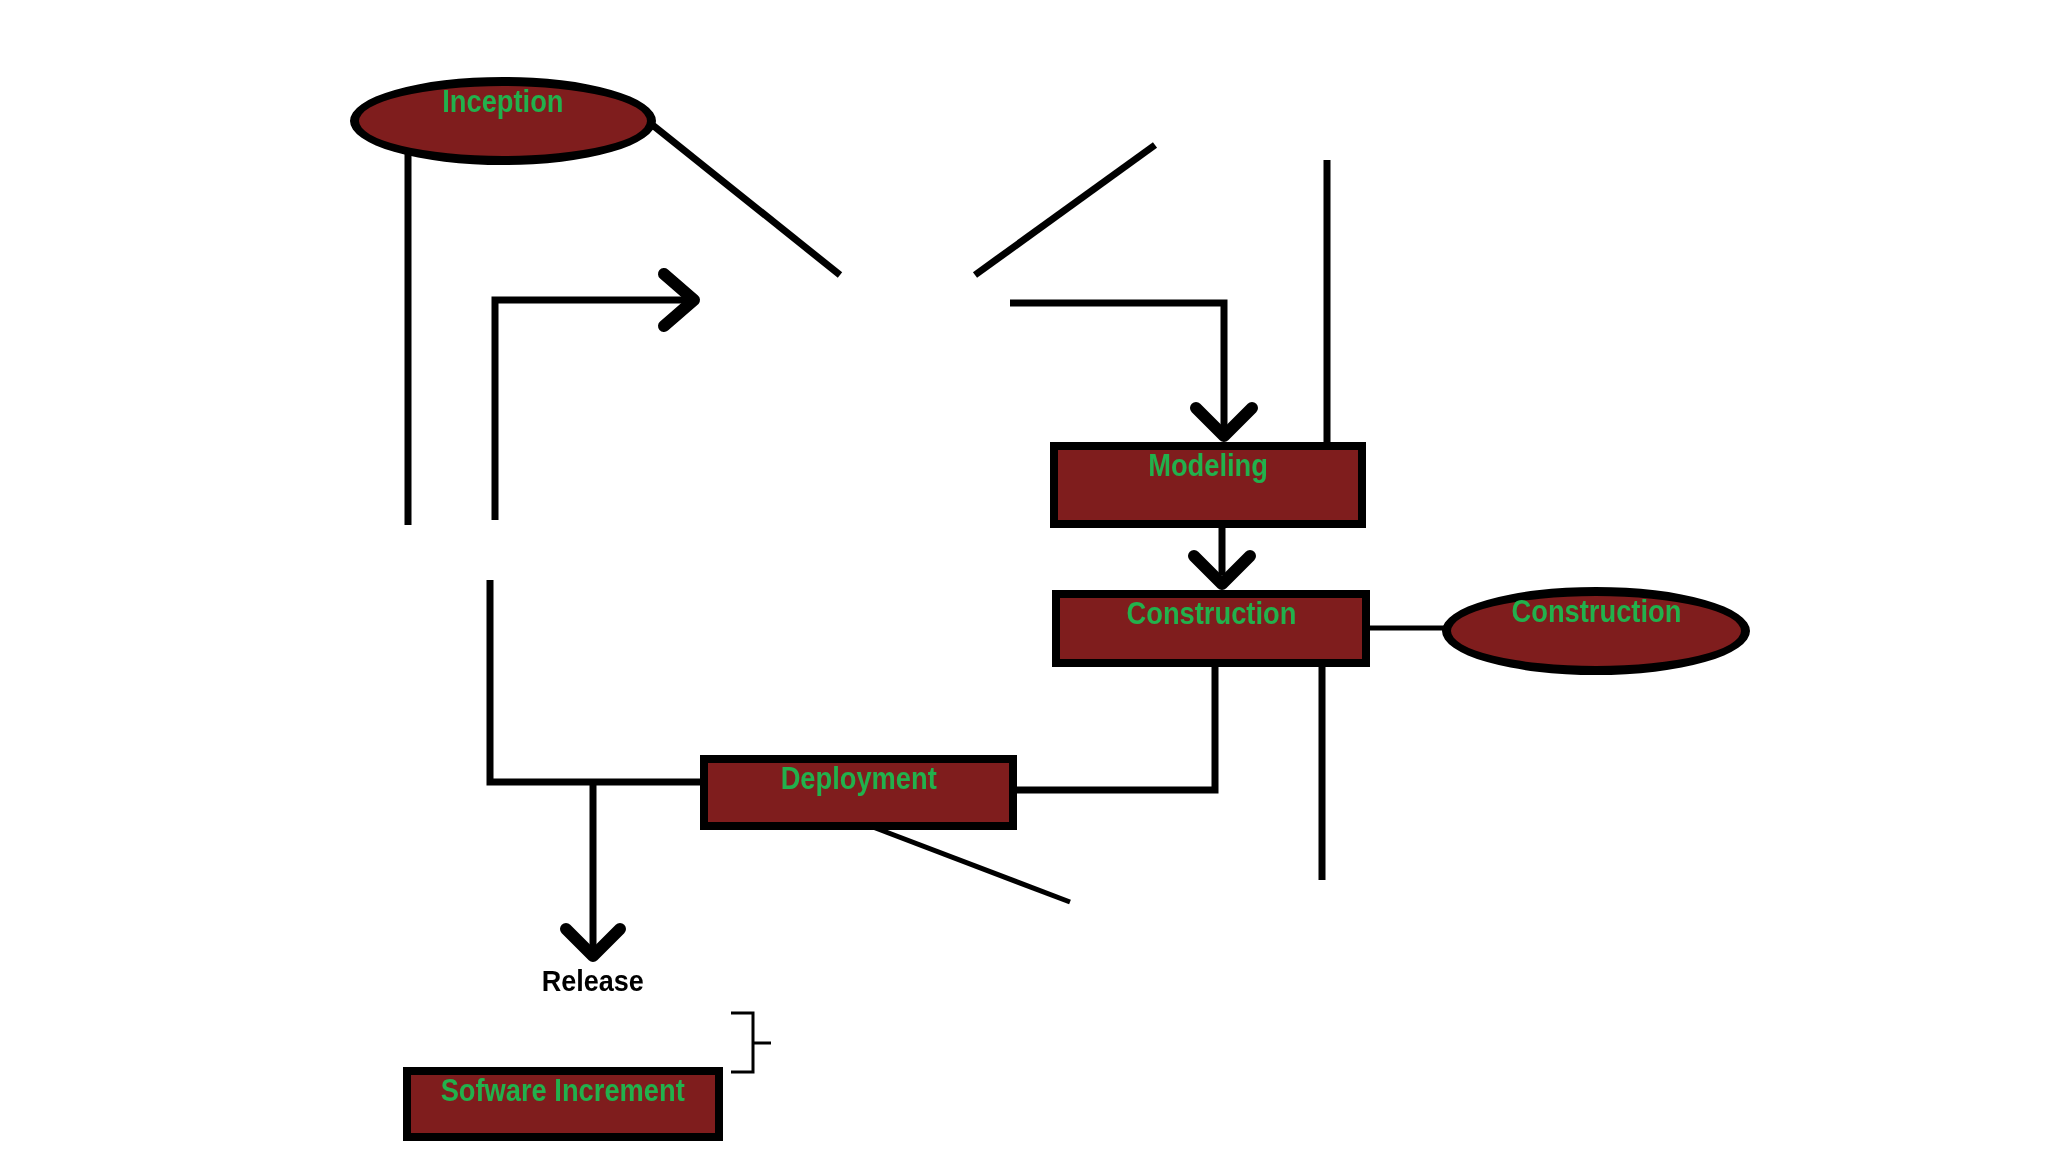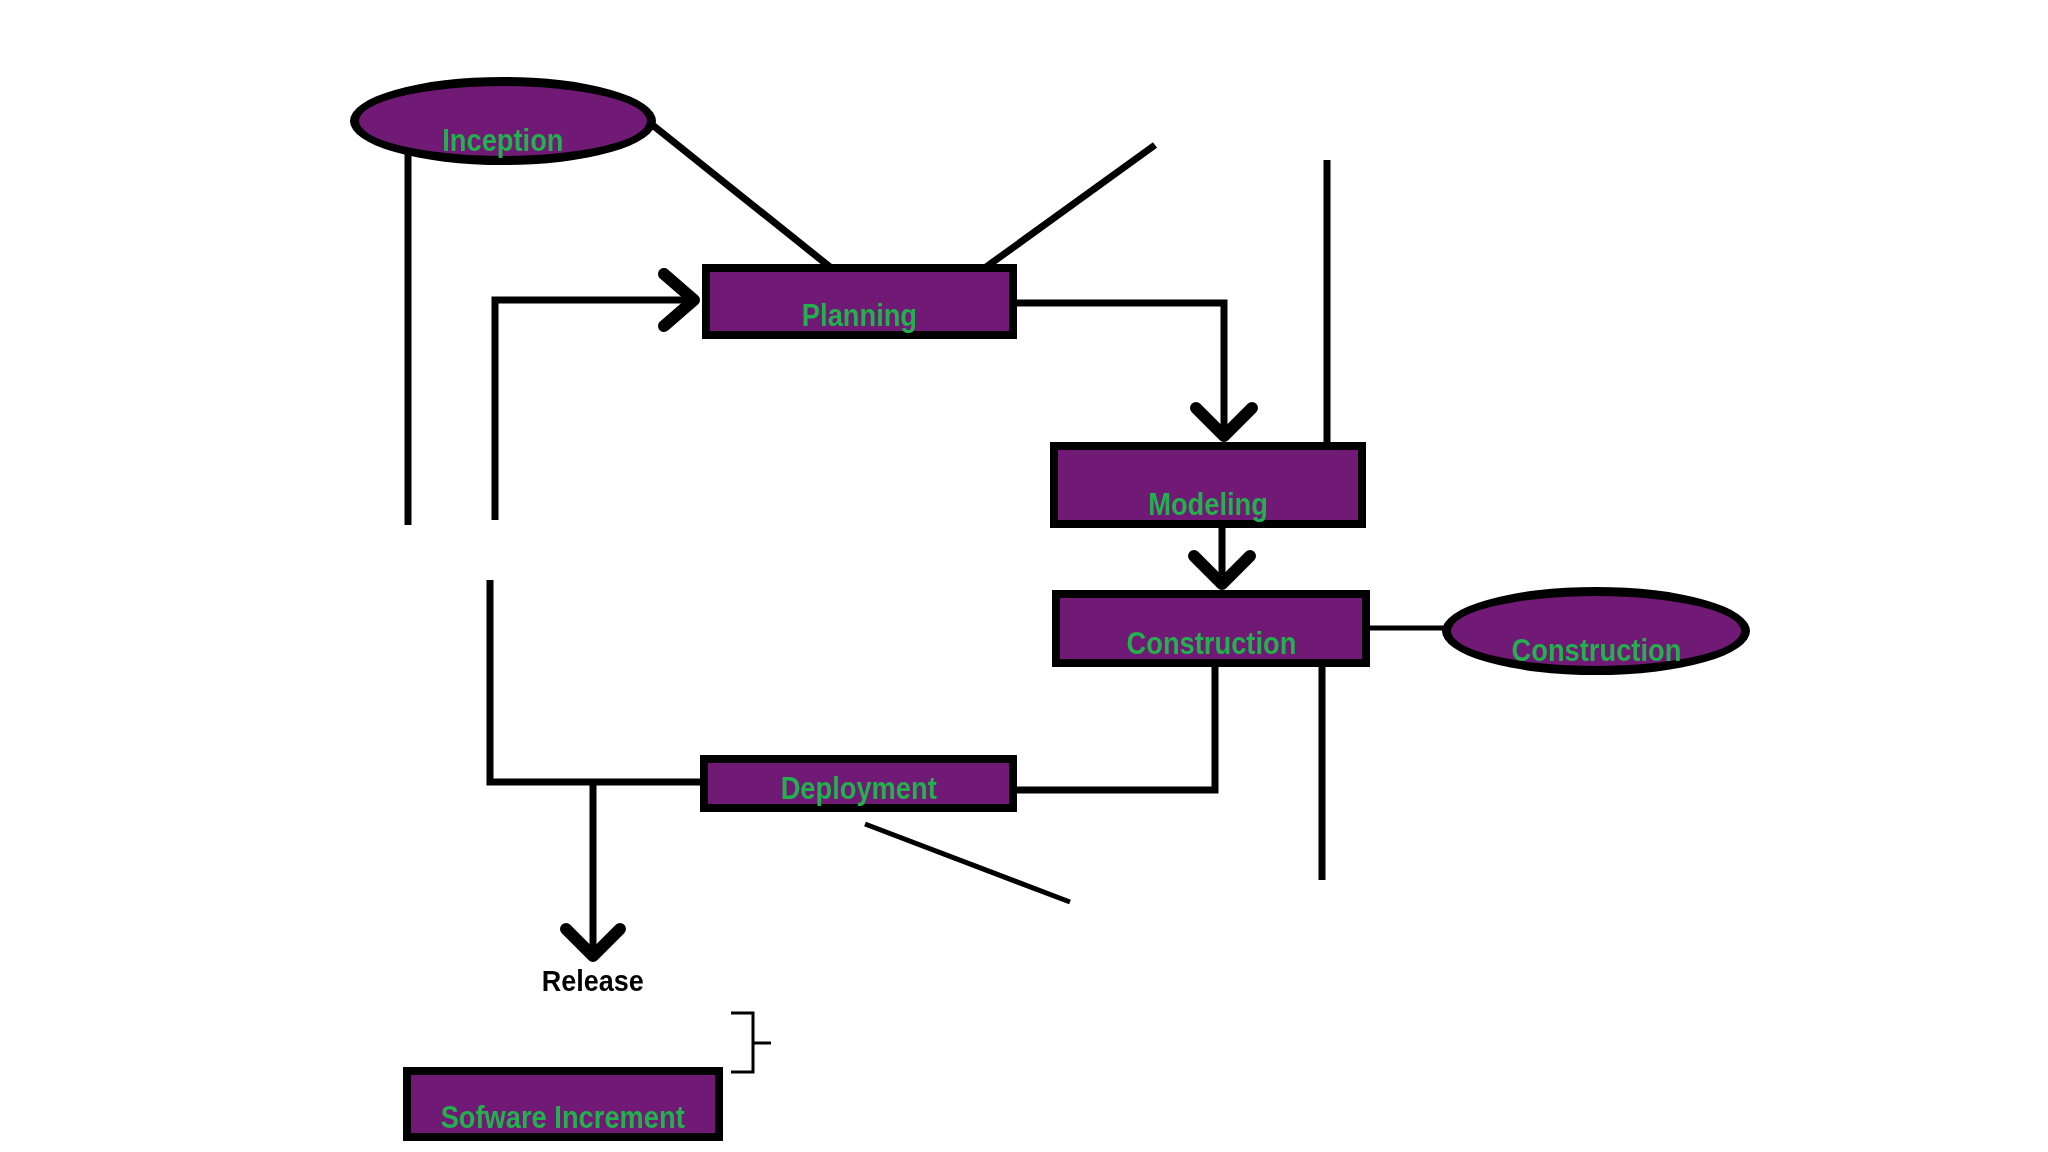--- a/index.html
+++ b/index.html
@@ -6,23 +6,23 @@
   #canvas{
     position:relative;
     width:2048px;height:1152px;
     background:var(--bg,#fff);
     font-family:"Liberation Sans",sans-serif;
     overflow:hidden;
   }
   #edges{position:absolute;left:0;top:0;width:2048px;height:1152px;}
   .node{
     position:absolute;box-sizing:border-box;
-    background:#701a75;
+    background:#7f1d1d;
     border:8px solid var(--line,#000);
-    display:flex;align-items:flex-end;justify-content:center;
+    display:flex;align-items:flex-start;justify-content:center;
   }
   .ellipse{border-radius:50%;border-width:9px;}
   .lbl{
     font-weight:bold;font-size:31px;line-height:1;
     color:var(--green,#22b14c);
     transform:scaleX(.88);
     white-space:nowrap;letter-spacing:0;
   }
   .annotation{
     position:absolute;
@@ -92,34 +92,31 @@
     <span class="lbl">Inception</span>
   </div>
 
 
   <div class="node ellipse" style="left:1442px;top:587px;width:308px;height:88px">
     <span class="lbl">Construction</span>
   </div>
 
 
 
-  <div class="node" style="left:702px;top:264px;width:315px;height:75px">
-    <span class="lbl">Planning</span>
-  </div>
 
   <div class="node" style="left:1050px;top:442px;width:316px;height:86px">
     <span class="lbl">Modeling</span>
   </div>
 
 
   <div class="node" style="left:1052px;top:590px;width:318px;height:77px">
     <span class="lbl">Construction</span>
   </div>
 
-  <div class="node" style="left:700px;top:755px;width:317px;height:57px">
+  <div class="node" style="left:700px;top:755px;width:317px;height:75px">
     <span class="lbl">Deployment</span>
   </div>
 
   <div class="node" style="left:403px;top:1067px;width:320px;height:74px">
     <span class="lbl">Sofware Increment</span>
   </div>
 
   <div class="annotation" style="left:536px;top:966px;">Release</div>
 
 </div>

